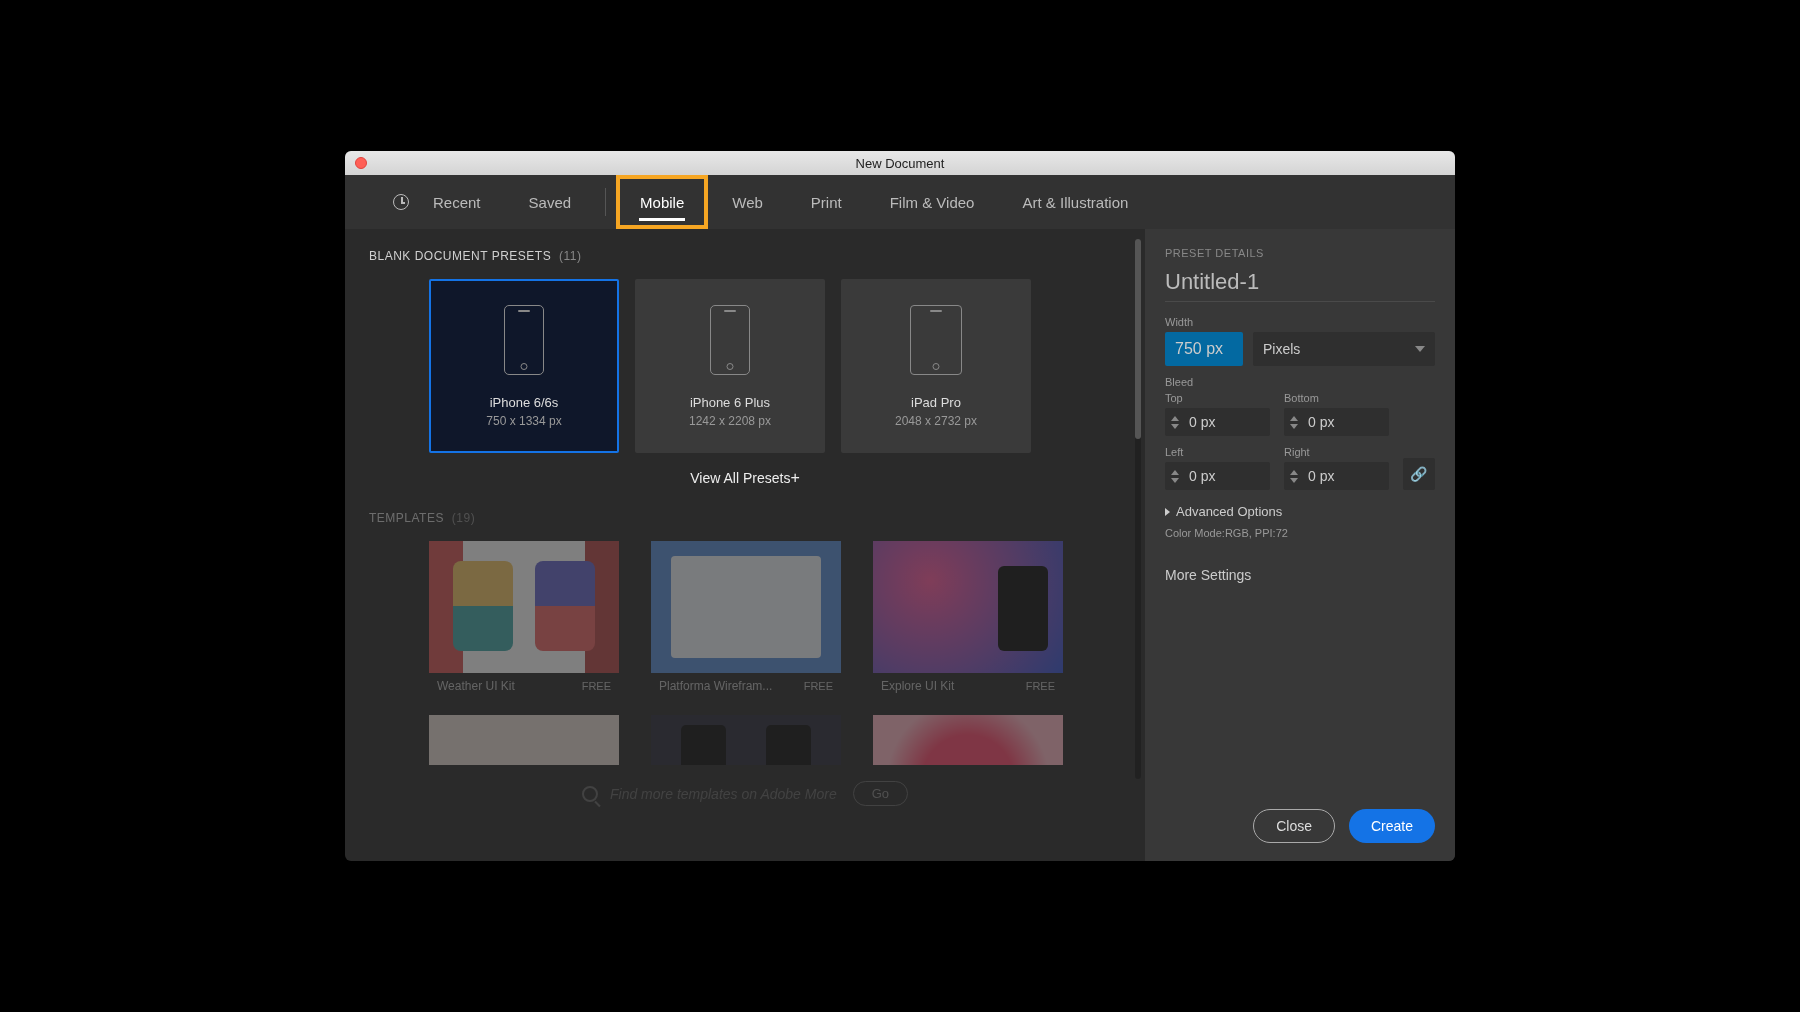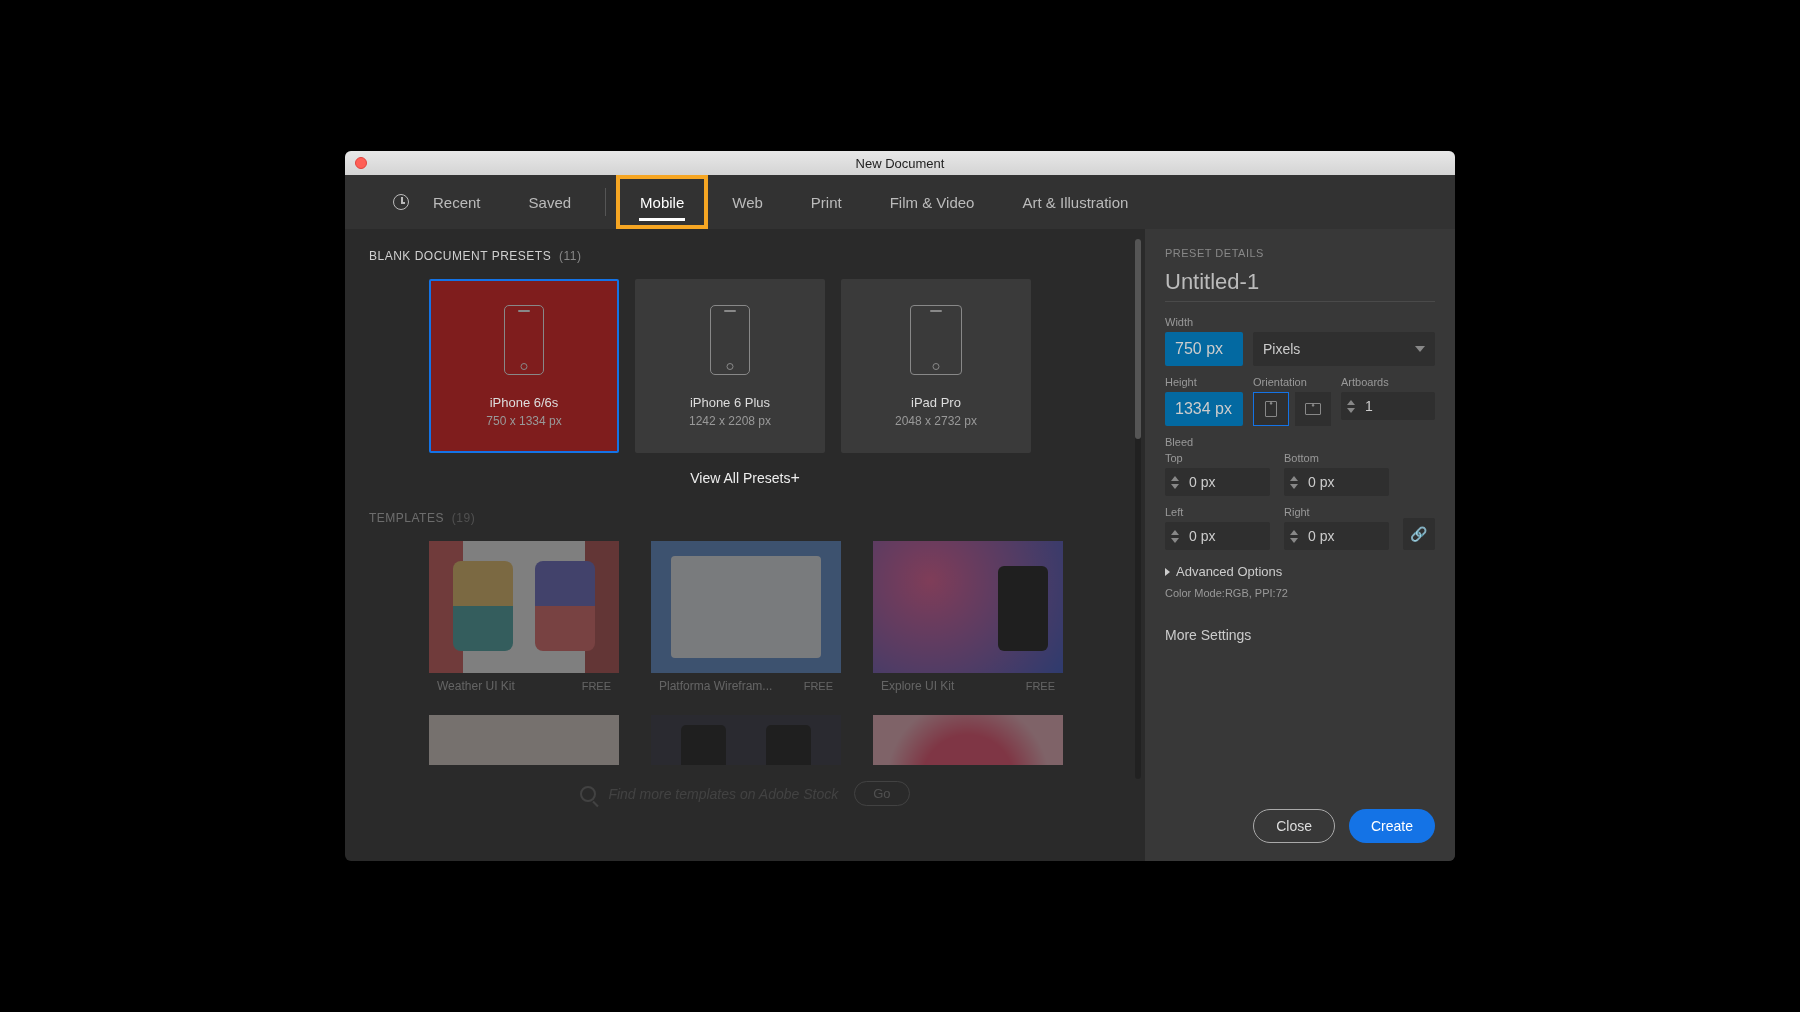--- a/index.html
+++ b/index.html
@@ -17,21 +17,21 @@
 .tab.highlighted { outline: 4px solid #f6a623; outline-offset: -4px; }
 .separator { width: 1px; height: 28px; background: #555; margin: 0 10px; }
 .body { flex: 1; display: flex; overflow: hidden; }
 .main { flex: 1; padding: 20px 24px; overflow-y: auto; position: relative; }
 .scrollbar-track { position: absolute; right: 4px; top: 10px; width: 6px; height: 540px; background: rgba(0,0,0,0.2); border-radius: 3px; }
 .scrollbar-thumb { position: absolute; right: 4px; top: 10px; width: 6px; height: 200px; background: #555; border-radius: 3px; }
 .section-heading { color: #d0d0d0; font-size: 12px; letter-spacing: 0.5px; margin-bottom: 16px; }
 .section-heading .count { color: #888; margin-left: 4px; }
 .presets-row { display: flex; gap: 16px; margin-bottom: 16px; margin-left: 60px; }
 .preset-card { width: 190px; height: 174px; background: #3a3a3a; border: 2px solid transparent; display: flex; flex-direction: column; align-items: center; justify-content: center; cursor: pointer; border-radius: 2px; }
-.preset-card.selected { border: 2px solid #1473e6; background: #7f1d1d; }
+.preset-card.selected { border: 2px solid #1473e6; background: #0f172a; }
 .device-icon { width: 40px; height: 70px; border: 1.5px solid #888; border-radius: 5px; position: relative; margin-bottom: 20px; }
 .device-icon::before { content: ""; position: absolute; top: 4px; left: 50%; transform: translateX(-50%); width: 12px; height: 2px; background: #888; border-radius: 1px; }
 .device-icon::after { content: ""; position: absolute; bottom: 4px; left: 50%; transform: translateX(-50%); width: 5px; height: 5px; border: 1px solid #888; border-radius: 50%; }
 .device-icon.tablet { width: 52px; height: 70px; border-radius: 4px; }
 .preset-title { color: #ddd; font-size: 13px; margin-bottom: 4px; }
 .preset-dims { color: #999; font-size: 12px; }
 .view-all { display: flex; align-items: center; justify-content: center; gap: 0; color: #eee; font-size: 14px; margin-bottom: 24px; cursor: pointer; }
 .plus-icon { font-size: 16px; }
 .templates-section { opacity: 0.4; }
 .templates-row { display: flex; gap: 32px; margin-left: 60px; margin-bottom: 16px; }
@@ -193,21 +193,21 @@
           <div class="template-card">
               <div class="template-thumb thumb-e"></div>
             </div>
           <div class="template-card">
               <div class="template-thumb thumb-f"></div>
             </div>
         </div>
         <div class="search-row">
           <div class="search-box">
             <span class="search-icon"></span>
-            <span>Find more templates on Adobe Stock</span>
+            <span>Find more templates on Adobe More</span>
           </div>
           <button class="go-btn">Go</button>
         </div>
       </div>
 
       <div class="scrollbar-track"></div>
       <div class="scrollbar-thumb"></div>
     </div>
 
     <div class="sidebar">
@@ -216,47 +216,20 @@
 
       <div class="field-label">Width</div>
       <div class="row">
         <div class="input-box">750 px</div>
         <div class="select-box">
           <span>Pixels</span>
           <span class="chevron-down"></span>
         </div>
       </div>
 
-      <div class="row">
-        <div style="width:78px">
-          <div class="field-label">Height</div>
-          <div class="input-box">1334 px</div>
-        </div>
-        <div>
-          <div class="field-label">Orientation</div>
-          <div style="display:flex;gap:6px">
-            <div class="orient-btn active">
-                <div class="orient-glyph"></div>
-              </div>
-            <div class="orient-btn landscape">
-                <div class="orient-glyph"></div>
-              </div>
-          </div>
-        </div>
-        <div style="flex:1">
-          <div class="field-label">Artboards</div>
-          <div class="spinner-box">
-            <div class="spinner-arrows">
-                <div class="up-arr"></div>
-                <div class="down-arr"></div>
-              </div>
-            <div class="spinner-val">1</div>
-          </div>
-        </div>
-      </div>
 
       <div class="field-label" style="margin-top:0">Bleed</div>
       <div class="bleed-grid">
         <div>
           <div class="field-label">Top</div>
           <div class="spinner-box">
               <div class="spinner-arrows">
                 <div class="up-arr"></div>
                 <div class="down-arr"></div>
               </div>

